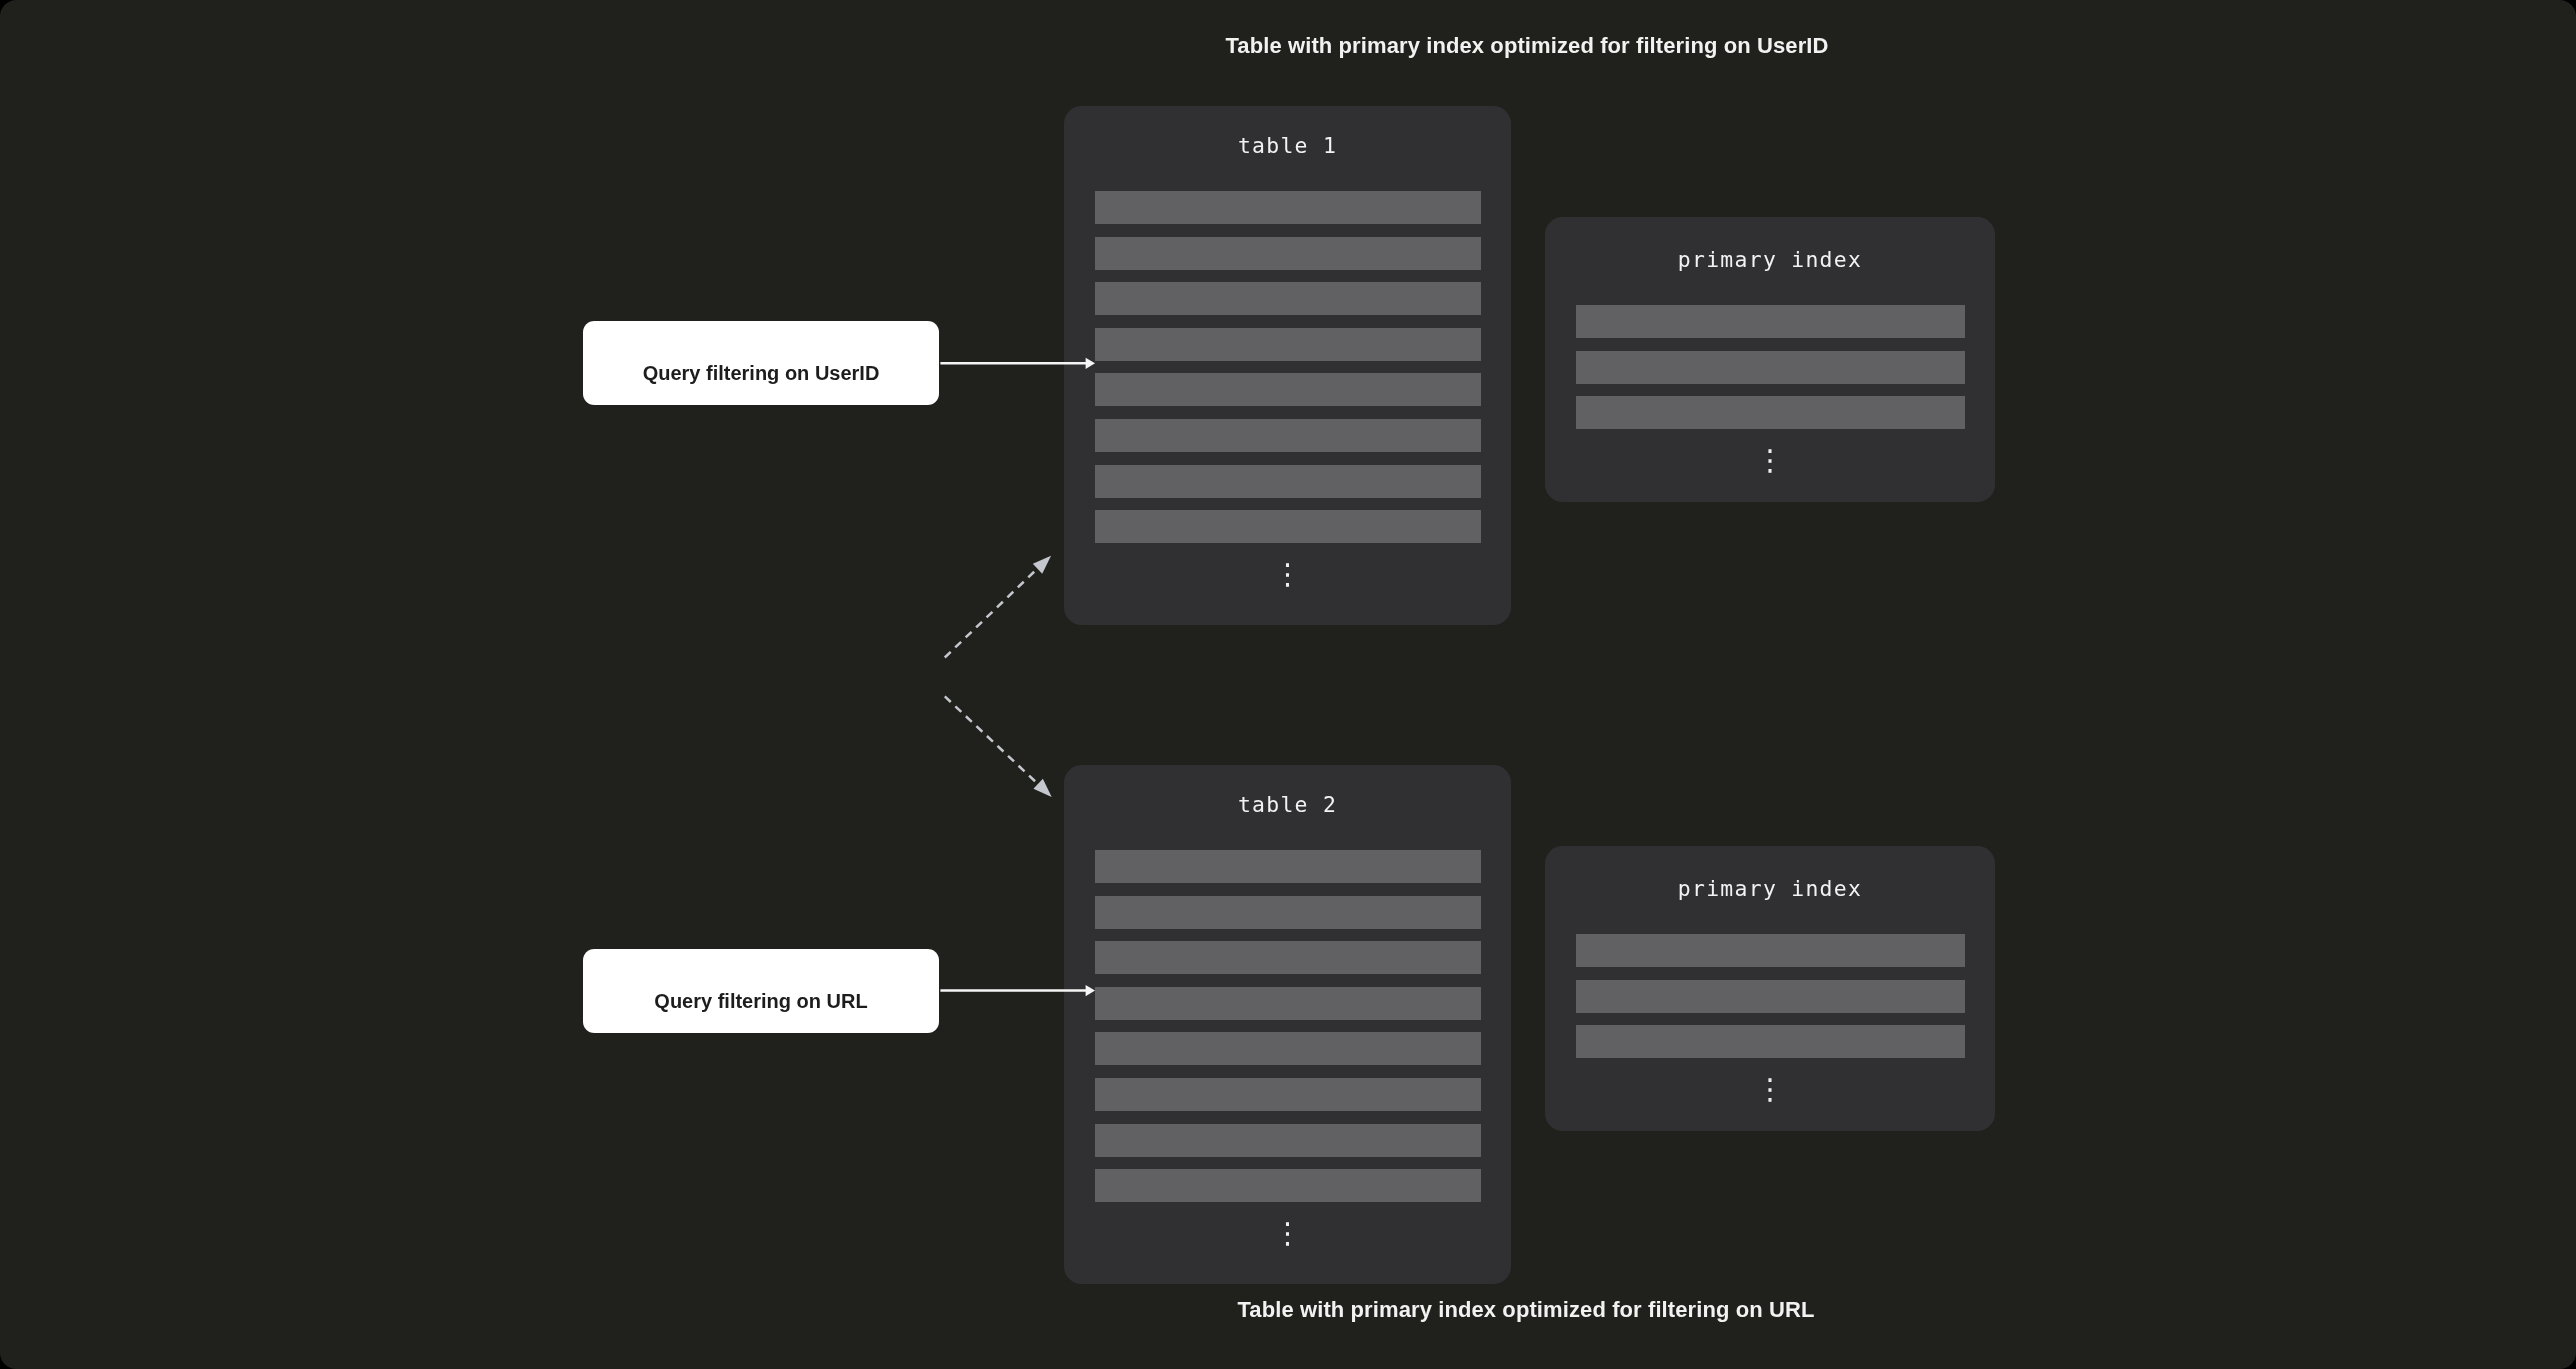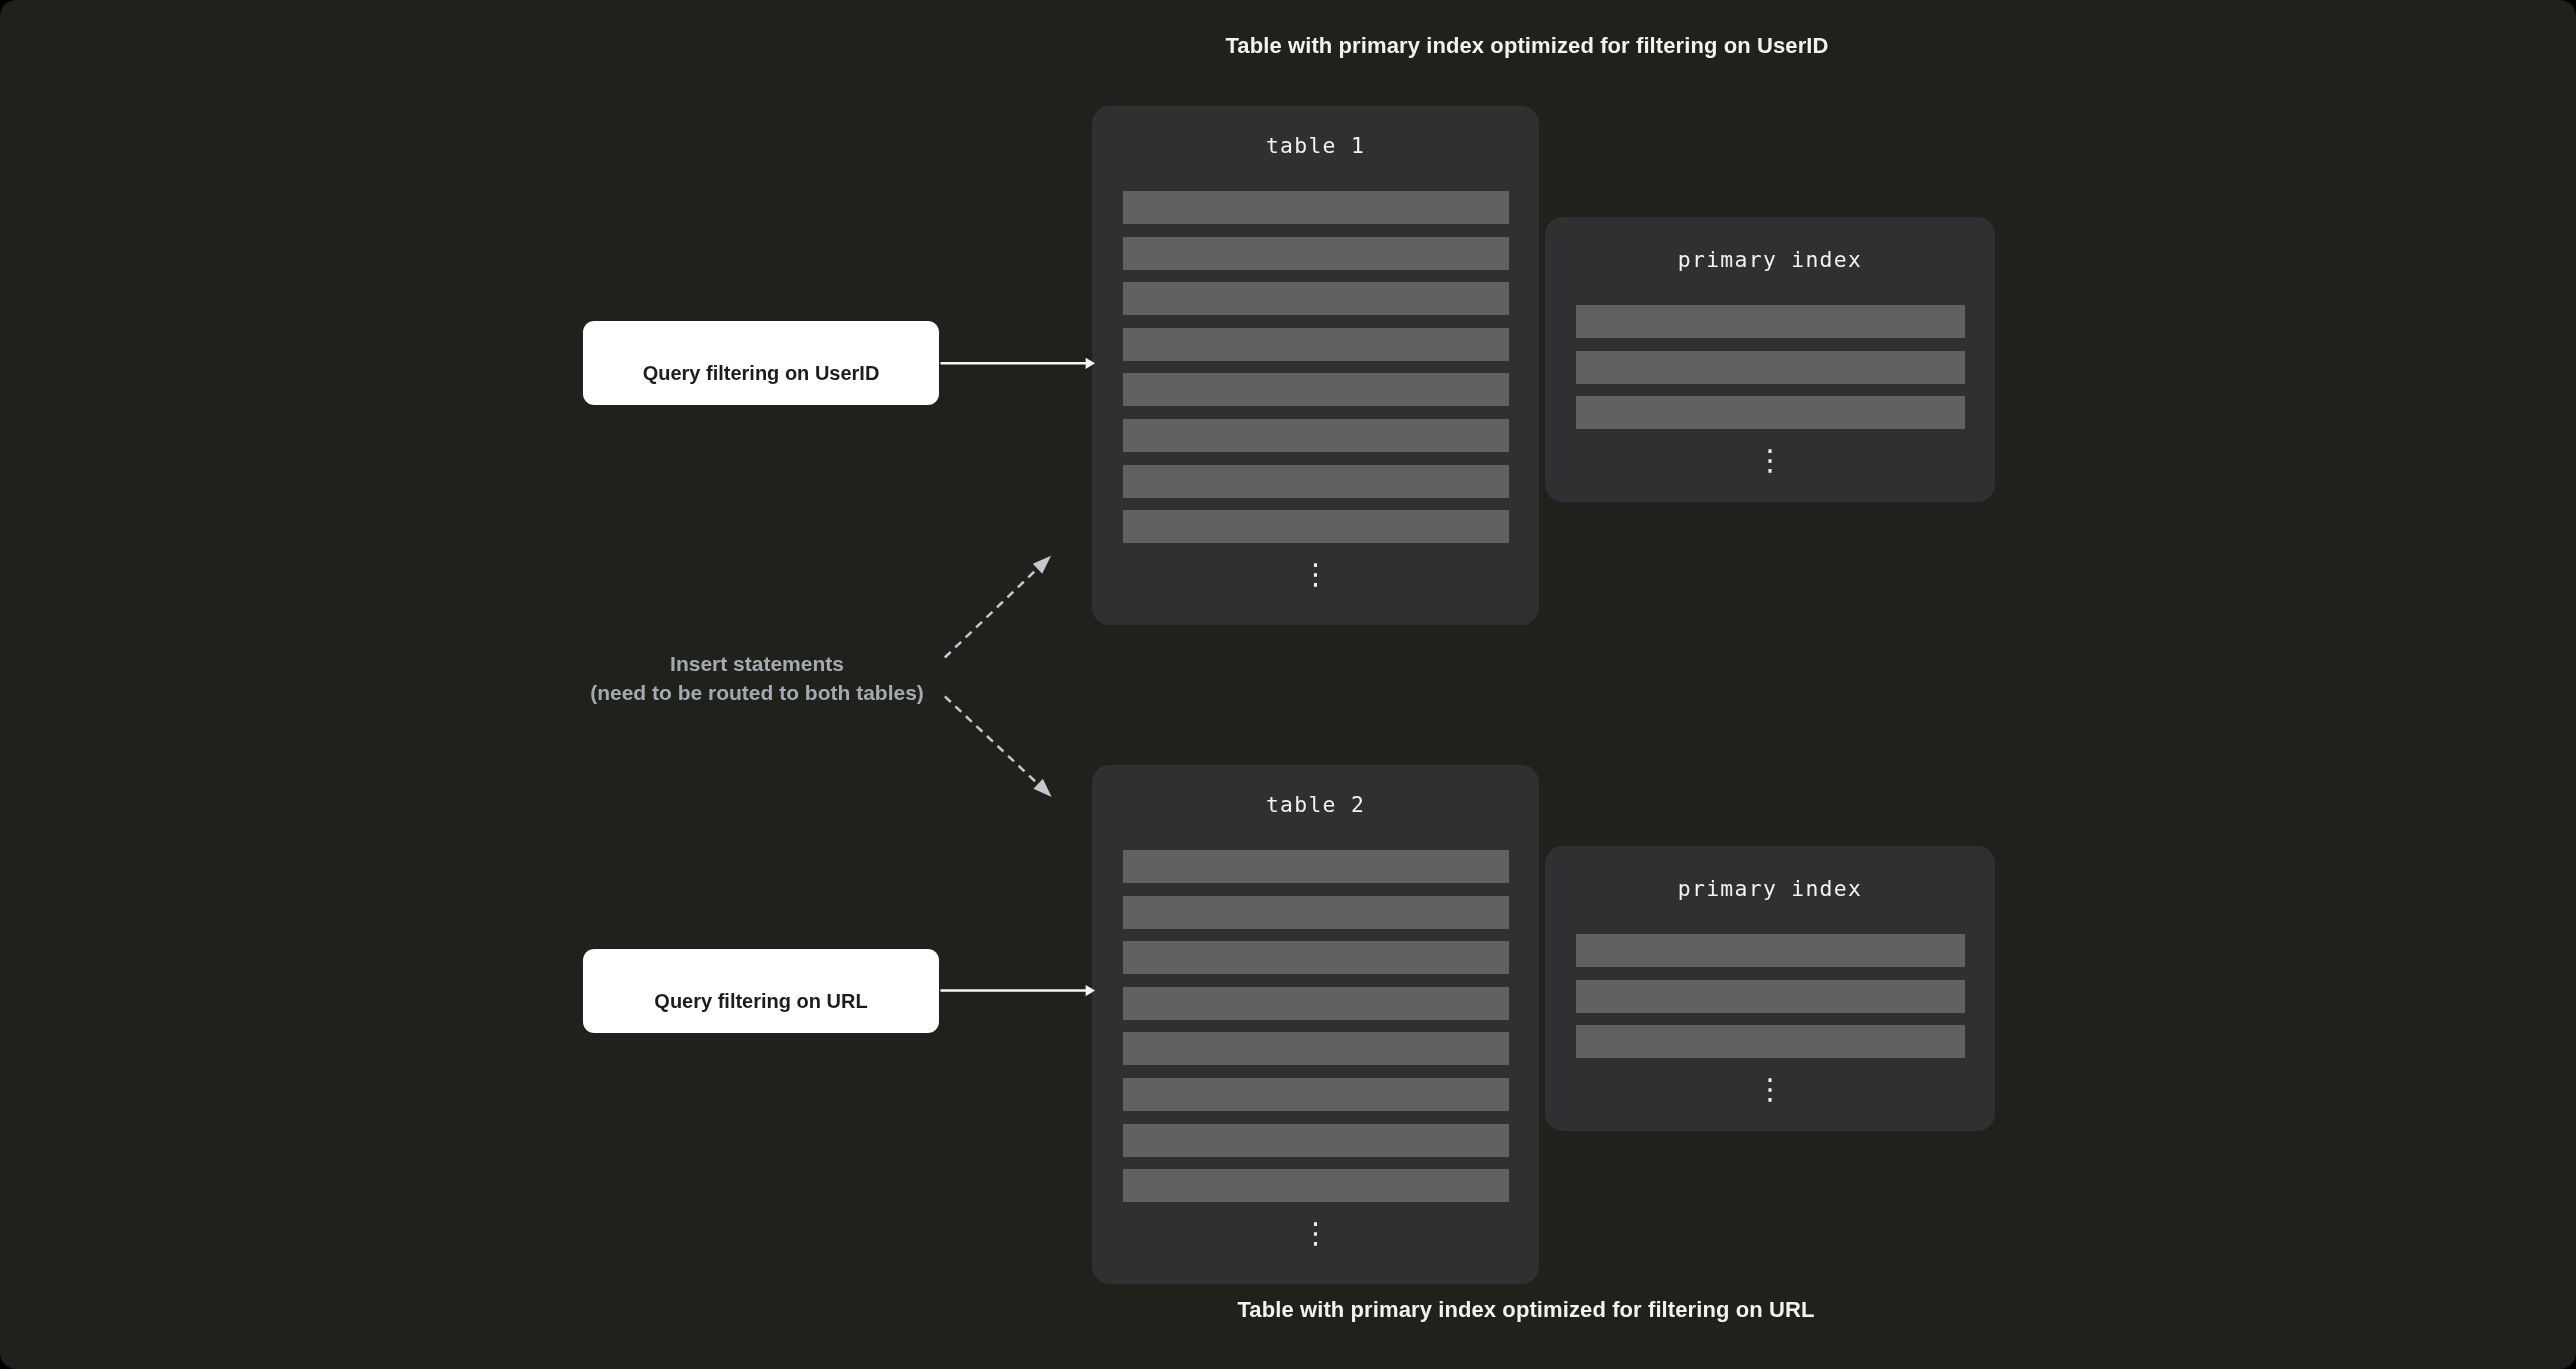--- a/index.html
+++ b/index.html
@@ -18,21 +18,21 @@
     position:absolute; transform:translateX(-50%);
     font-size:22px; font-weight:700; color:var(--title-text);
     white-space:nowrap; letter-spacing:0.1px;
   }
   .big-title.top{left:1527px; top:33px;}
   .big-title.bottom{left:1526px; top:1297px;}
 
   .panel{
     position:absolute; background:var(--panel); border-radius:17.6px;
   }
-  .panel--table{width:447px; height:519px;margin-left:28px;}
+  .panel--table{width:447px; height:519px;}
   .panel--index{width:450px; height:285px;}
   .panel#table1{left:1064px; top:106px;}
   .panel#table2{left:1064px; top:765px;}
   .panel#index1{left:1545px; top:217px;}
   .panel#index2{left:1545px; top:846px;}
 
   .panel-title{
     position:absolute; left:0; right:0; text-align:center;
     font-family:"DejaVu Sans Mono","Liberation Mono",monospace;
     font-size:21.4px; line-height:30px; letter-spacing:1.3px;
@@ -134,24 +134,20 @@
     <div class="ellipsis">⋮</div>
   </div>
 
   <div class="label-box" id="query-userid">
     <span class="label-text">Query filtering on UserID</span>
   </div>
   <div class="label-box" id="query-url">
     <span class="label-text">Query filtering on URL</span>
   </div>
 
-  <div class="insert-label">
-    <div>Insert statements</div>
-    <div>(need to be routed to both tables)</div>
-  </div>
 
   <svg class="arrows" width="2576" height="1369" viewBox="0 0 4098 2178">
     <g>
       <line class="solid-line" x1="1496" y1="578" x2="1730" y2="578"></line>
       <polygon class="solid-head" points="1742,578 1727,569 1727,587"></polygon>
     </g>
     <g>
       <line class="solid-line" x1="1496" y1="1576" x2="1730" y2="1576"></line>
       <polygon class="solid-head" points="1742,1576 1727,1567 1727,1585"></polygon>
     </g>

